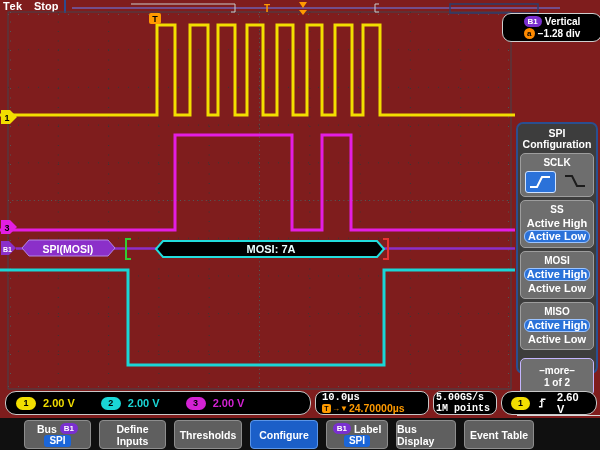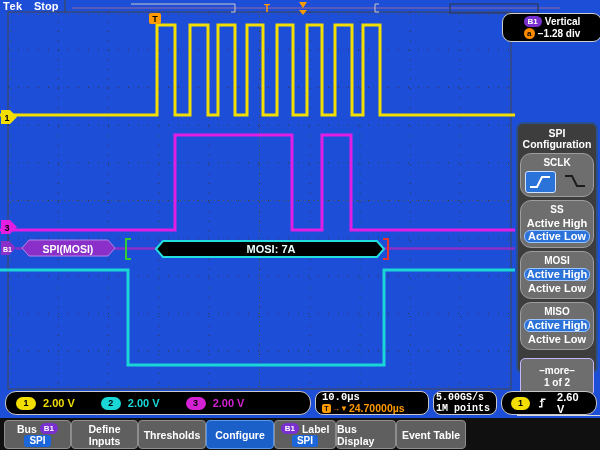--- a/index.html
+++ b/index.html
@@ -1,16 +1,16 @@
 <!DOCTYPE html>
 <html><head>
 <meta charset="utf-8">
 <style>
   html,body{margin:0;padding:0;background:#000;}
-  #screen{position:relative;width:600px;height:450px;background:#1d4ed8;overflow:hidden;
+  #screen{position:relative;width:600px;height:450px;background:#7f1d1d;overflow:hidden;
           font-family:"Liberation Sans",sans-serif;color:#fff;}
   
   #topbar{position:absolute;left:0;top:0;width:600px;height:13px;}
   .tek-logo{position:absolute;left:3px;top:0;font-size:11px;font-weight:bold;color:#fff;letter-spacing:.5px;}
   .run-state{position:absolute;left:34px;top:0;font-size:11px;font-weight:bold;color:#fff;}
   .top-divider{position:absolute;left:64px;top:0;width:2px;height:13px;background:#2e4a8f;}
   
   #scope-svg{position:absolute;left:0;top:0;}
   svg{font-family:inherit;}
   
@@ -18,21 +18,21 @@
               border-radius:9px;padding:2px 3px;display:flex;flex-direction:column;align-items:center;gap:1px;}
   #vert-badge .row{display:flex;align-items:center;gap:3px;font-size:10px;font-weight:bold;color:#fff;}
   .badge-b1{background:#7a2fd0;color:#fff;font-size:8px;font-weight:bold;border-radius:7px;padding:0 4px;line-height:11px;}
   .badge-a{background:#ff8a00;color:#000;font-size:8px;font-weight:bold;border-radius:50%;width:11px;height:11px;
            display:inline-flex;align-items:center;justify-content:center;}
   
   #side-panel{position:absolute;left:516px;top:122px;width:82px;height:252px;background:#3d3d3d;
               border:2px solid #2a4f8f;border-radius:7px;box-sizing:border-box;padding:1px;
               display:flex;flex-direction:column;}
   .panel-title{text-align:center;font-size:10.5px;font-weight:bold;color:#fff;line-height:11px;padding:3px 0 2px;}
-  .panel-box{background:#6e6e6e;border:1px solid #9d9d9d;border-radius:11px;margin:1px 1px 2px;
+  .panel-box{background:#6e6e6e;border:1px solid #9d9d9d;border-radius:5px;margin:1px 1px 2px;
              text-align:center;padding:2px 0 3px;}
   .panel-box .lbl{font-size:10px;font-weight:bold;color:#fff;line-height:13px;}
   .opt{display:block;font-size:11px;font-weight:bold;color:#fff;line-height:12px;margin:1px auto;width:64px;border-radius:6px;}
   .opt.selected{background:#2b72d9;border:1px solid #9cc4ff;line-height:11px;}
   .edge-btns{display:flex;justify-content:center;gap:5px;margin-top:2px;}
   .edge-btn{width:29px;height:20px;border-radius:3px;display:flex;align-items:center;justify-content:center;}
   .edge-btn.selected{background:#2b72d9;border:1px solid #cfe2ff;}
   .more-box{background:#6e6e6e;border:1px solid #c4b5fd;border-radius:5px;margin:6px 1px 1px;
             text-align:center;font-size:10px;font-weight:bold;color:#fff;line-height:12px;padding:6px 0;}
   #panel-underline{position:absolute;left:517px;top:415px;width:83px;height:1px;background:#d8d8d8;}
@@ -50,21 +50,21 @@
   #tb-box .l2{font-size:10.5px;font-weight:bold;color:#ff9a00;line-height:11px;display:flex;align-items:center;gap:1px;}
   .tflag{background:#ff9a00;color:#000;font-size:7px;font-weight:bold;width:9px;height:9px;border-radius:2px;
          display:inline-flex;align-items:center;justify-content:center;}
   .tb-arrows{font-size:8px;}
   #acq-box{left:433px;width:64px;border-radius:8px;flex-direction:column;align-items:flex-start;justify-content:center;padding-left:2px;font-family:Liberation Mono, monospace;}
   #acq-box div{font-size:10px;font-weight:bold;color:#fff;line-height:11px;}
   #trig-box{left:501px;width:96px;border-radius:11px;padding:0 9px;gap:8px;}
   #trig-box .lvl{font-size:11px;font-weight:bold;color:#fff;margin-left:auto;}
   
   #menubar{position:absolute;left:0;top:418px;width:600px;height:32px;background:#101010;
-           display:flex;align-items:flex-start;padding-left:4px;gap:0;box-sizing:border-box;}
+           display:flex;align-items:flex-start;padding-left:24px;gap:8px;box-sizing:border-box;}
   .menu-btn{margin-top:2px;height:29px;background:#5f5f5f;border:1px solid #8d8d8d;border-radius:4px;
             box-sizing:border-box;color:#fff;font-size:10.5px;font-weight:bold;display:flex;flex-direction:column;
             align-items:center;justify-content:center;line-height:12px;cursor:pointer;}
   .menu-btn.selected{background:#1b5fc8;border-color:#5a95e8;}
   .menu-row{display:flex;align-items:center;gap:3px;}
   .pill-spi{background:#1b66d9;border-radius:3px;padding:0 5px;font-size:10px;font-weight:bold;line-height:12px;color:#fff;}
 </style>
 </head>
 <body>
 

